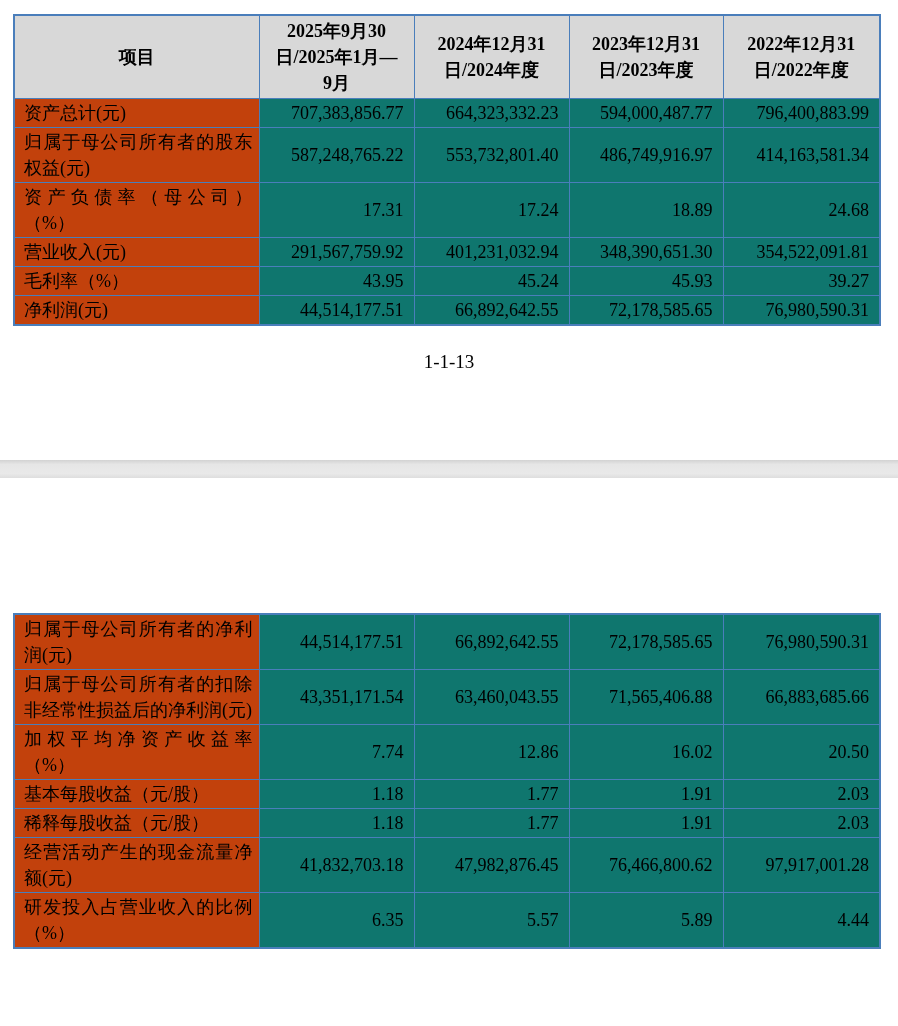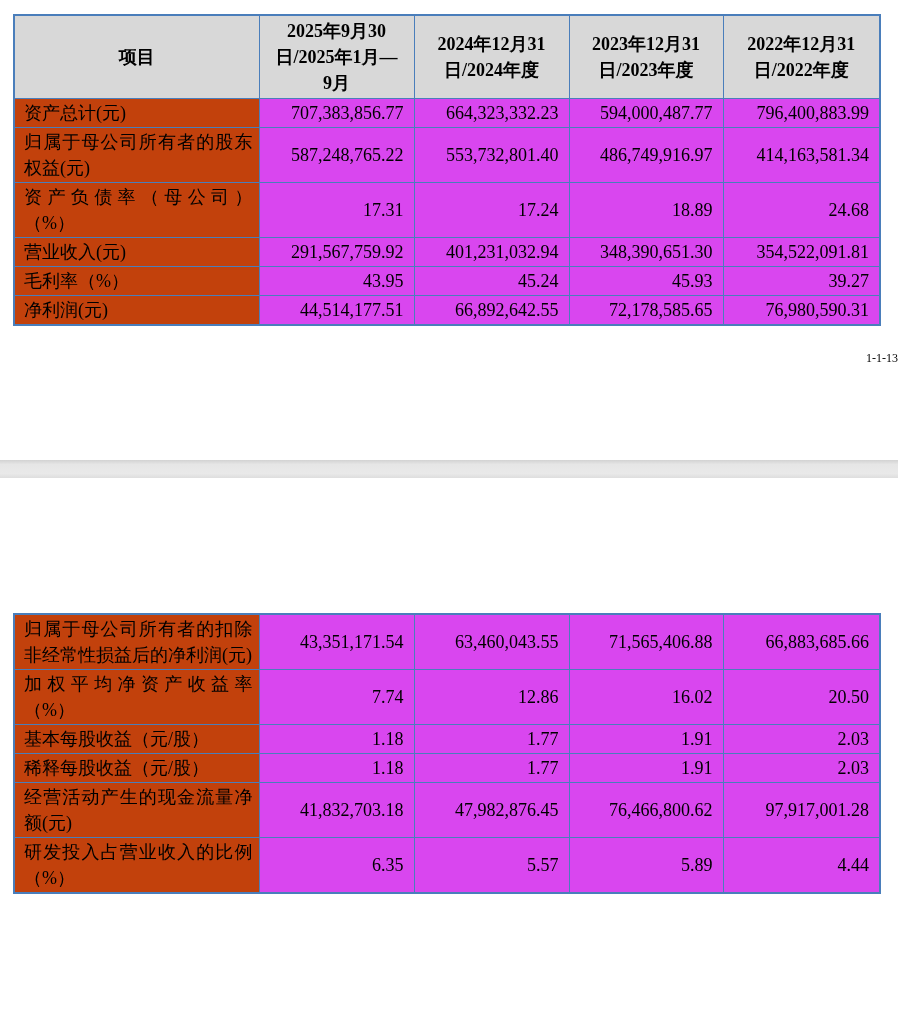--- a/index.html
+++ b/index.html
@@ -41,34 +41,34 @@
     text-align:center;
     padding:1px 16px;
     height:80px;
   }
   .fin-table td.label-cell{
     background:#c2410c;
     text-align:justify;
     padding:1px 6px 1px 9px;
   }
   .fin-table td.value-cell{
-    background:#d946ef;
+    background:#0f766e;
     text-align:right;
     padding:1px 10px 1px 4px;
     white-space:nowrap;
   }
 
   #table1{top:14px;}
   #table2{top:613px;}
 
   .page-number{
     position:absolute;
     top:351px;left:0;width:898px;
-    text-align:right;
-    font-size:12px;
+    text-align:center;
+    font-size:19px;
   }
 
   .page-break-band{
     position:absolute;
     top:460px;left:0;width:898px;height:18px;
     background:linear-gradient(#d2d2d2 0%,#e6e6e6 25%,#e9e9e9 75%,#dedede 100%);
   }
 </style>
 </head>
 <body>
@@ -145,20 +145,27 @@
   <table id="table2" class="fin-table">
     <colgroup>
         <col class="c0">
         <col class="c1">
         <col class="c2">
         <col class="c3">
         <col class="c4">
       </colgroup>
     <tbody>
         <tr>
+          <td class="label-cell">归属于母公司所有者的净利润(元)</td>
+          <td class="value-cell">44,514,177.51</td>
+          <td class="value-cell">66,892,642.55</td>
+          <td class="value-cell">72,178,585.65</td>
+          <td class="value-cell">76,980,590.31</td>
+        </tr>
+        <tr>
           <td class="label-cell">归属于母公司所有者的扣除非经常性损益后的净利润(元)</td>
           <td class="value-cell">43,351,171.54</td>
           <td class="value-cell">63,460,043.55</td>
           <td class="value-cell">71,565,406.88</td>
           <td class="value-cell">66,883,685.66</td>
         </tr>
         <tr>
           <td class="label-cell">加权平均净资产收益率（%）</td>
           <td class="value-cell">7.74</td>
           <td class="value-cell">12.86</td>

